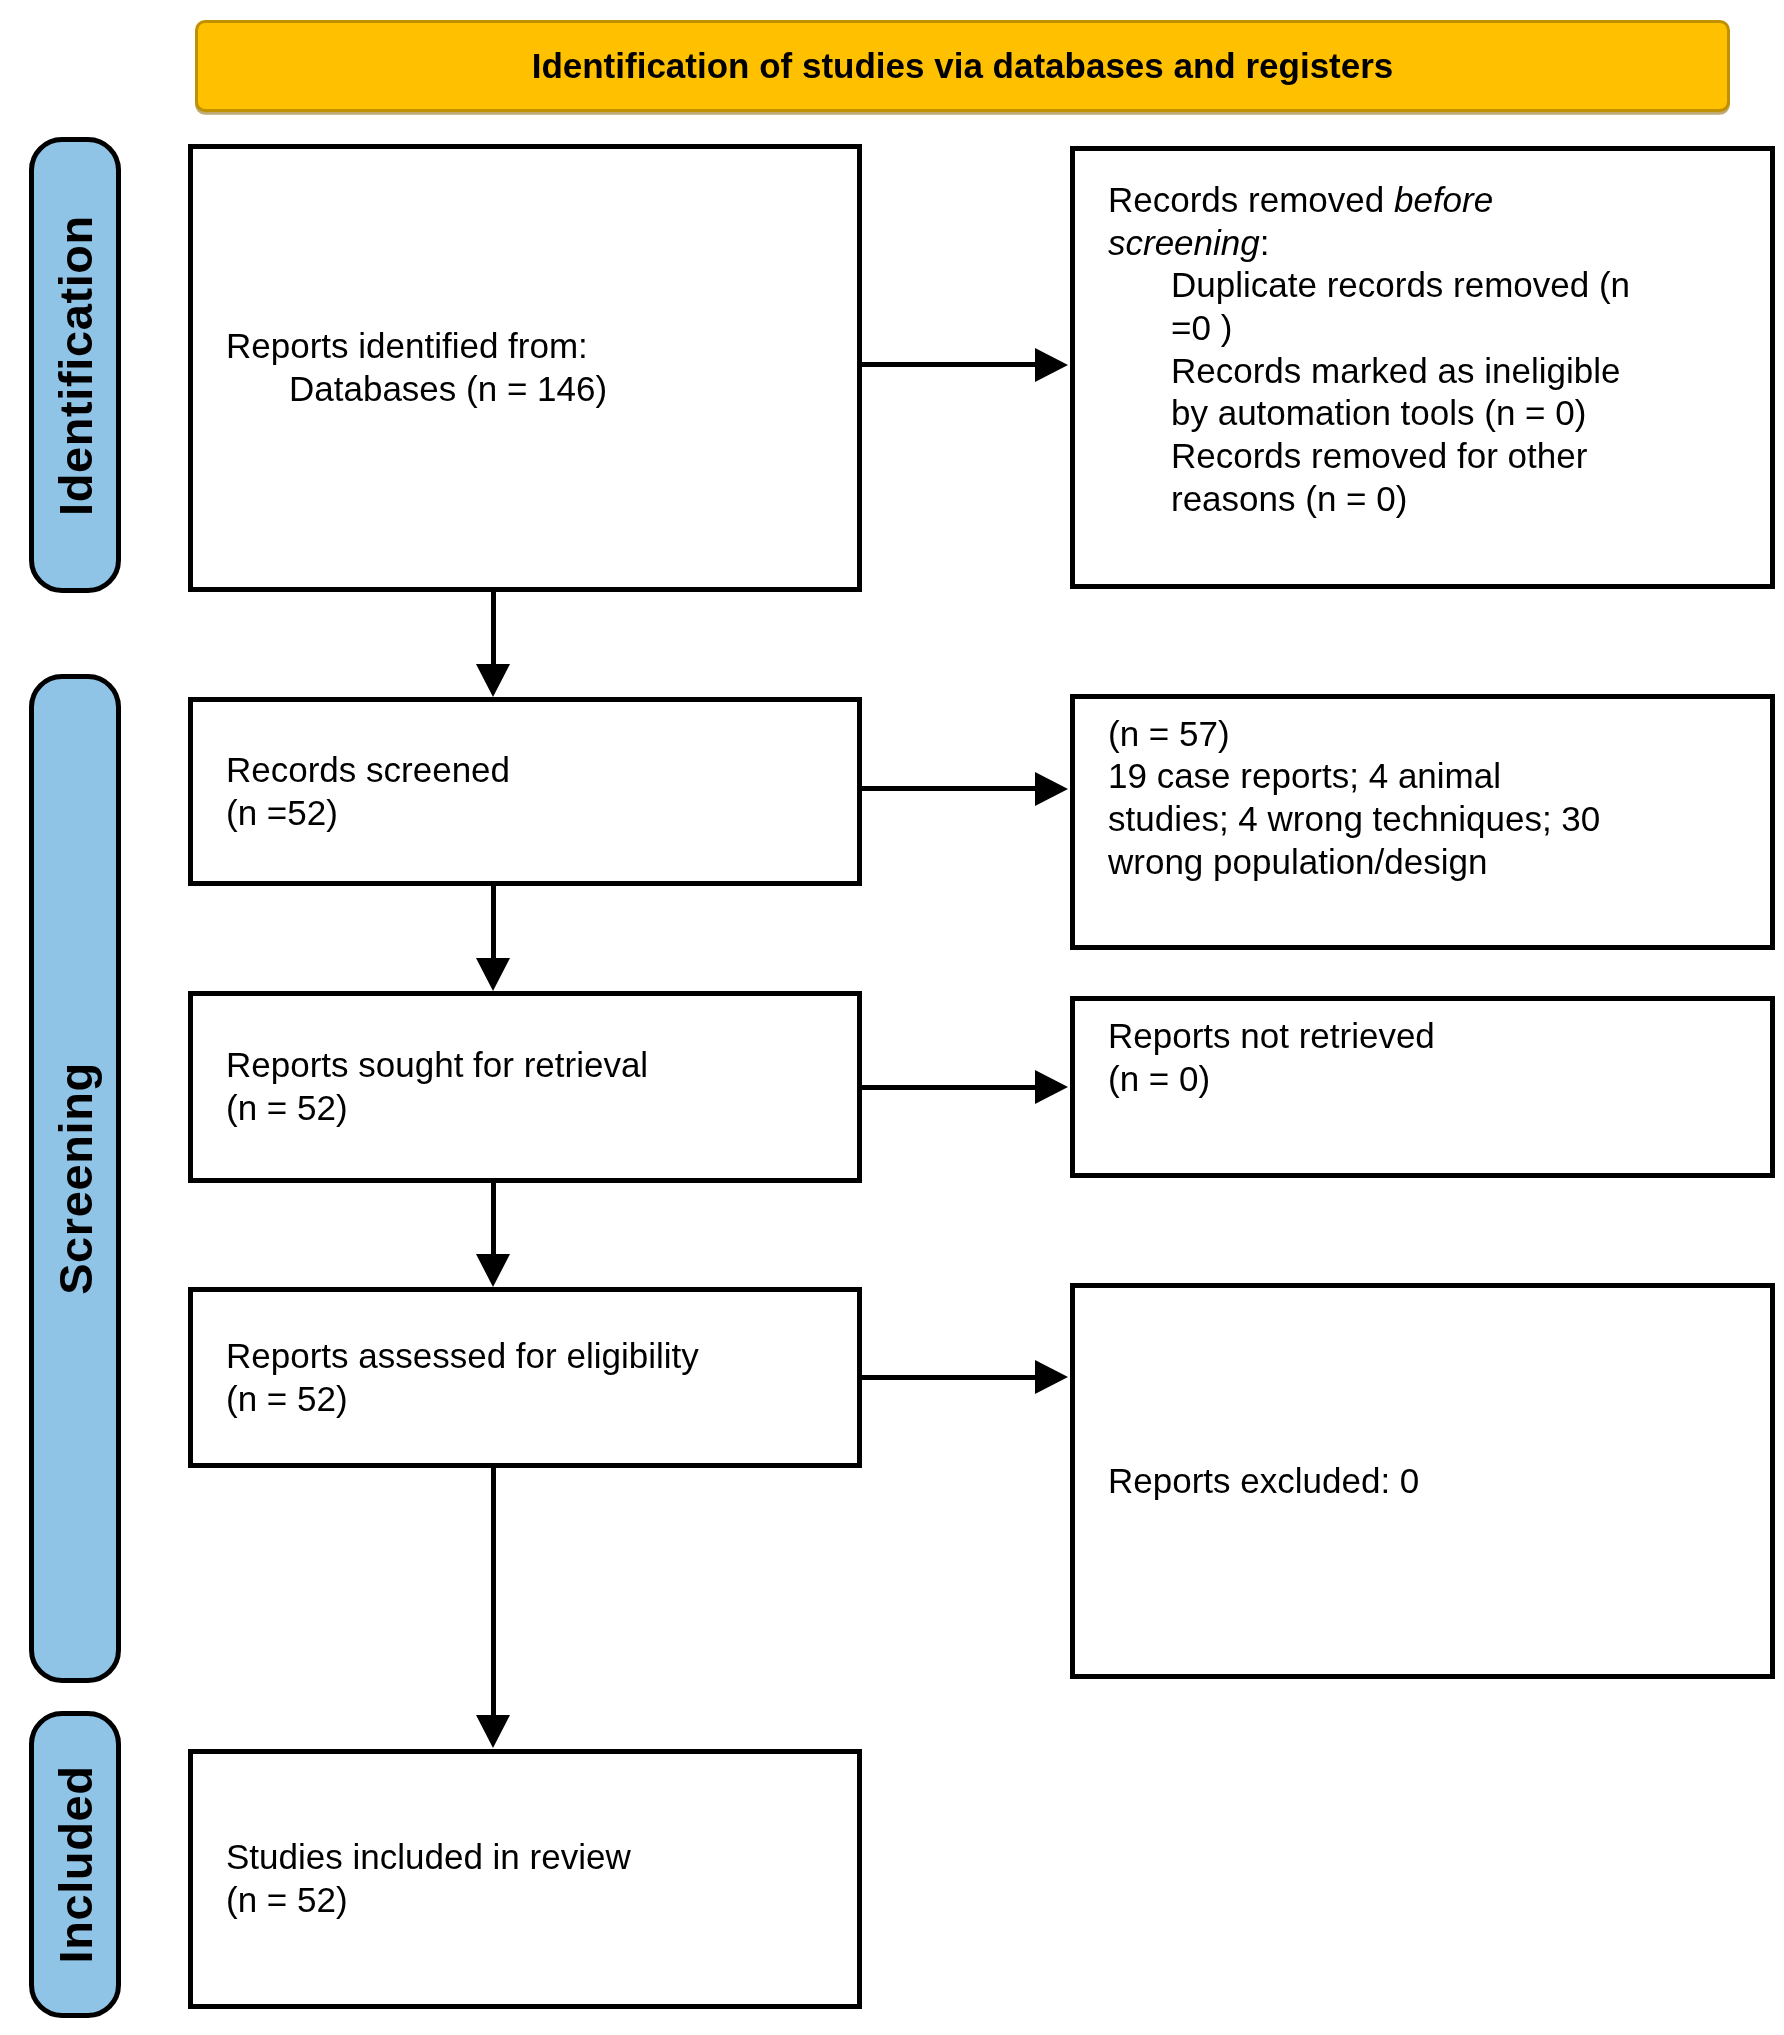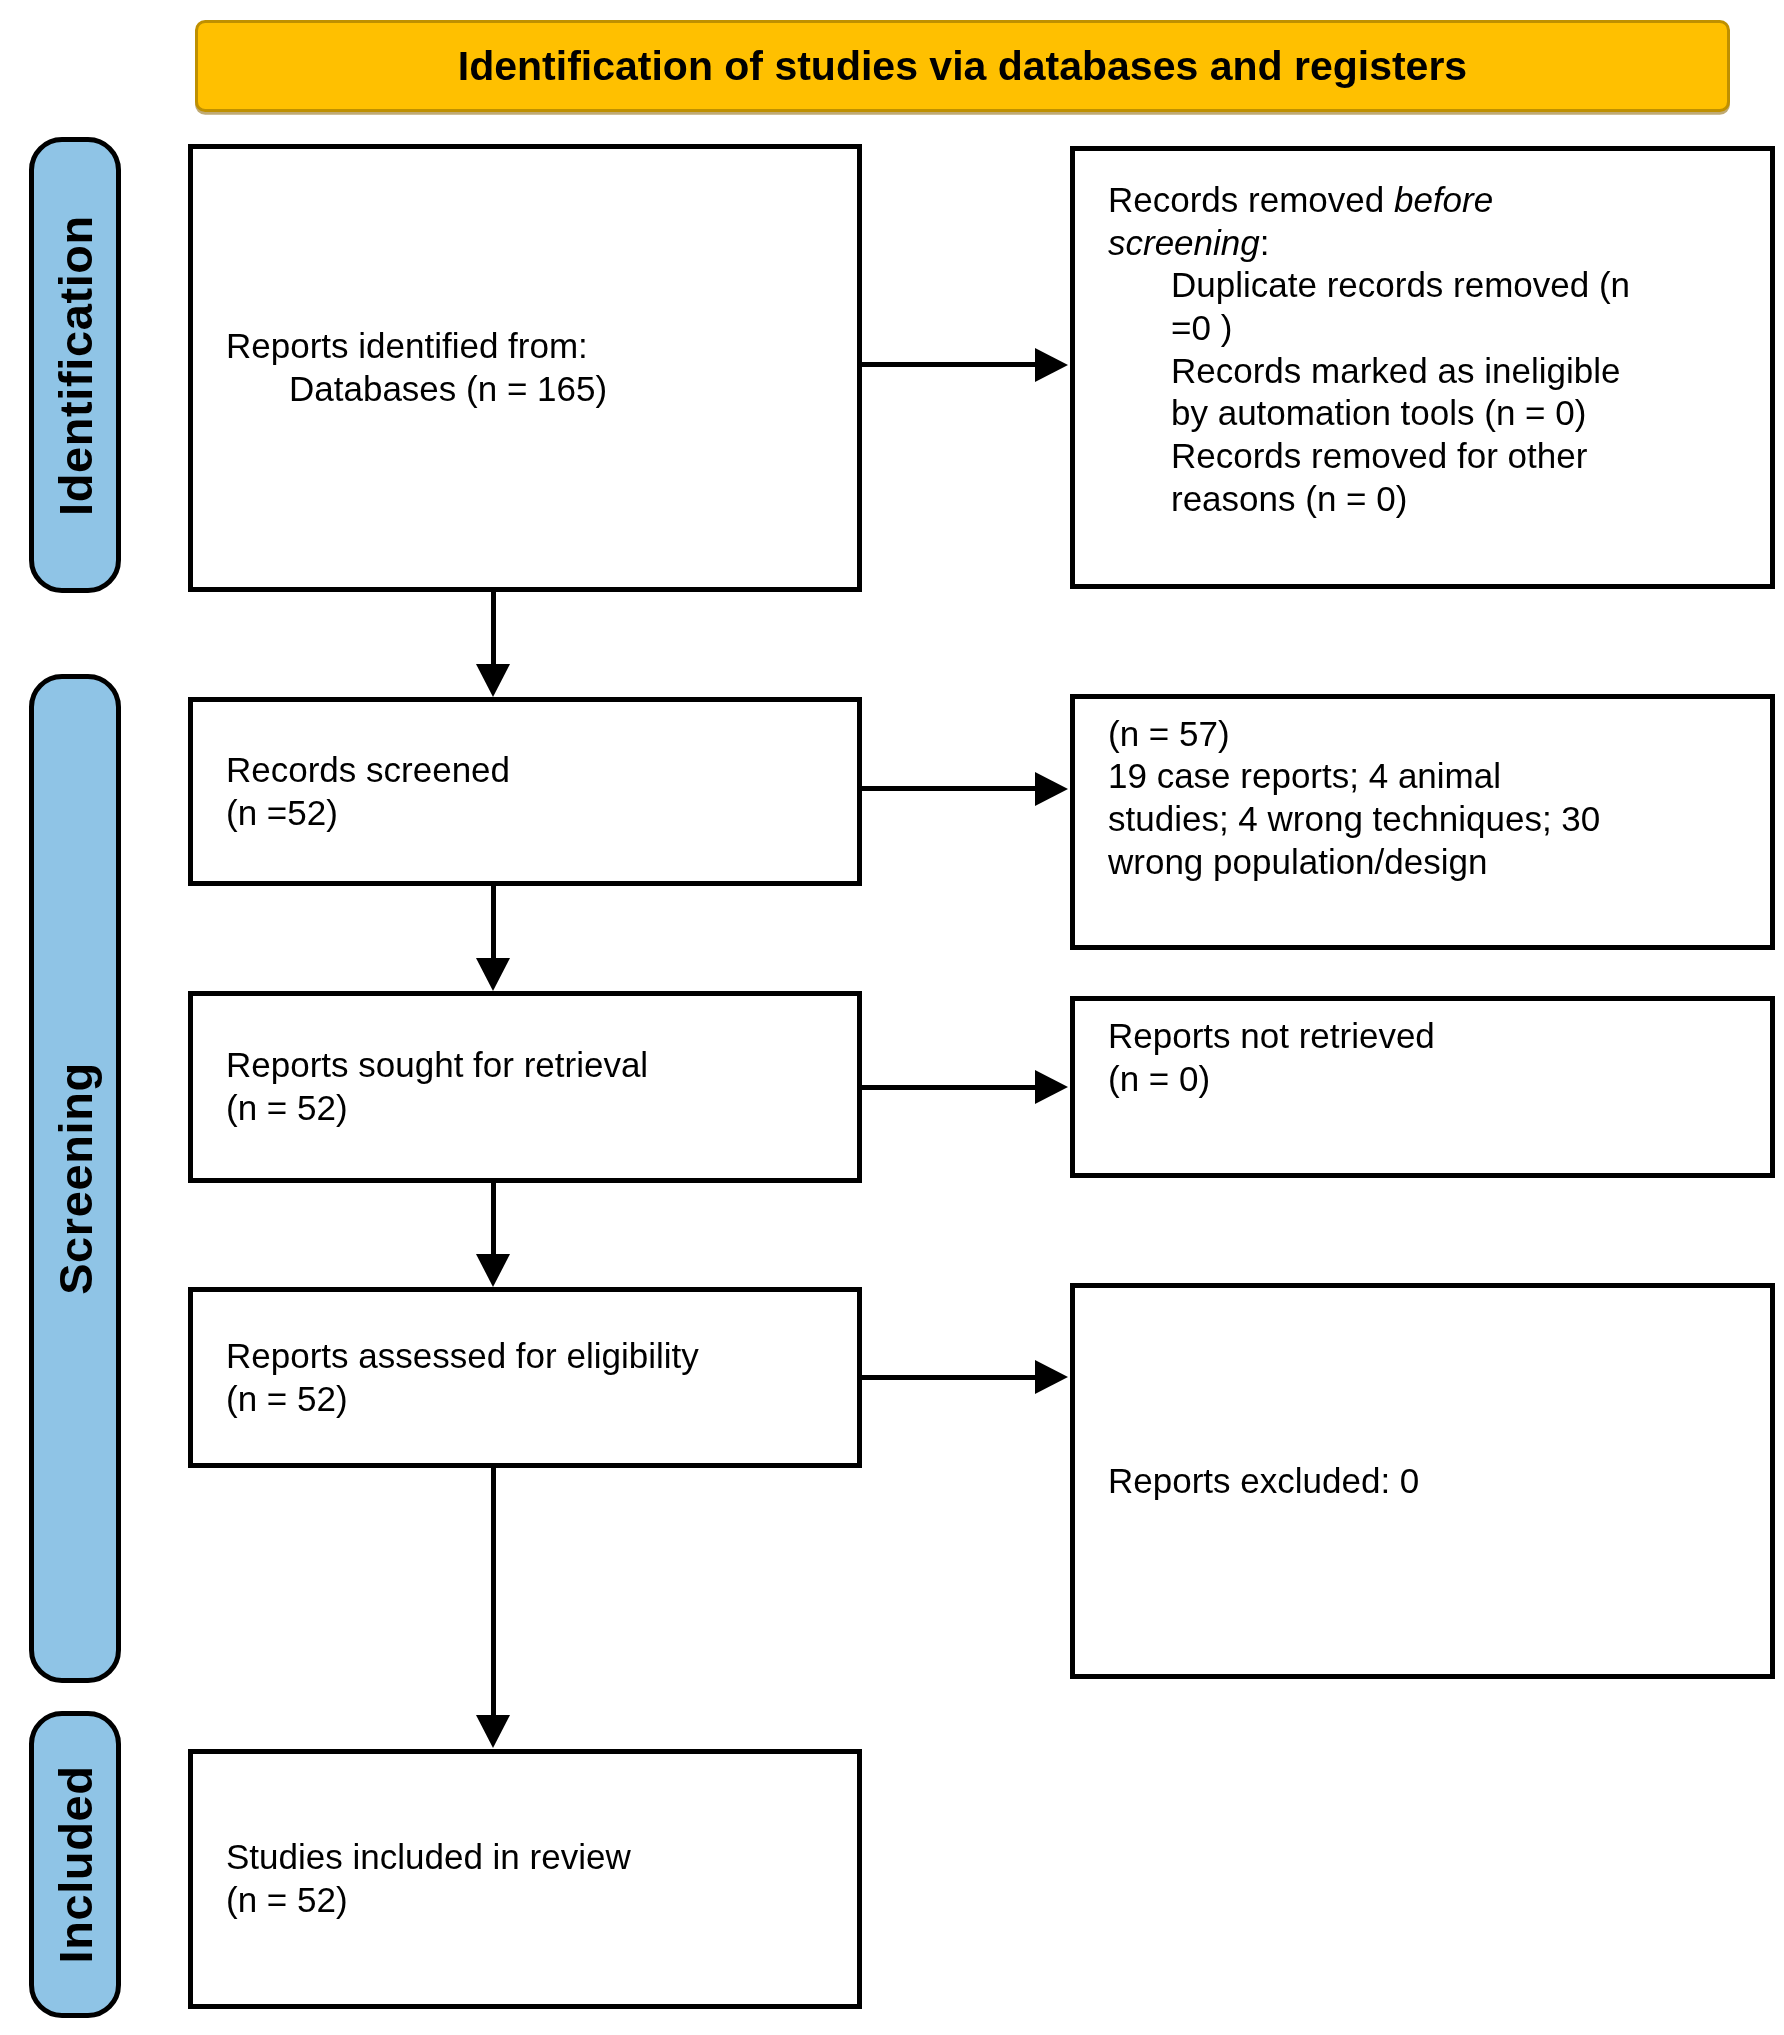--- a/index.html
+++ b/index.html
@@ -5,21 +5,21 @@
   html,body{margin:0;padding:0;background:#ffffff;}
   body{width:1784px;height:2035px;position:relative;font-family:"Liberation Sans","DejaVu Sans",sans-serif;color:#000;}
   .canvas{position:absolute;inset:0;}
 
   .banner{
     position:absolute;left:195px;top:20.3px;width:1535px;height:92px;
     background:var(--banner-bg,#FFC000);
     border:3.4px solid var(--banner-border,#BF9000);
     border-radius:10.2px;box-sizing:border-box;
     display:flex;align-items:center;justify-content:center;
-    font-weight:bold;font-size:41px;
+    font-weight:bold;font-size:35px;
     box-shadow:0 2.8px 0 rgba(140,100,0,.55);
   }
 
   .stage{
     position:absolute;left:29px;width:92px;
     background:var(--stage-bg,#8FC4E6);
     border:5.7px solid var(--box-border,#000);
     border-radius:33px;box-sizing:border-box;
     display:flex;align-items:center;justify-content:center;
     overflow:hidden;
@@ -69,21 +69,21 @@
   </div>
   <div class="stage stage-screening">
     <span>Screening</span>
   </div>
   <div class="stage stage-included">
     <span>Included</span>
   </div>
 
   <div class="box" style="left:188px;top:144px;width:674px;height:448px;">
       <div class="line"><span>Reports identified from:</span></div>
-      <div class="line ind"><span>Databases (n = 165)</span></div>
+      <div class="line ind"><span>Databases (n = 146)</span></div>
     </div>
 
   <div class="box" style="left:188px;top:697px;width:674px;height:189px;">
       <div class="line"><span>Records screened</span></div>
       <div class="line"><span>(n =52)</span></div>
     </div>
 
   <div class="box" style="left:188px;top:991px;width:674px;height:192px;">
       <div class="line"><span>Reports sought for retrieval</span></div>
       <div class="line"><span>(n = 52)</span></div>

